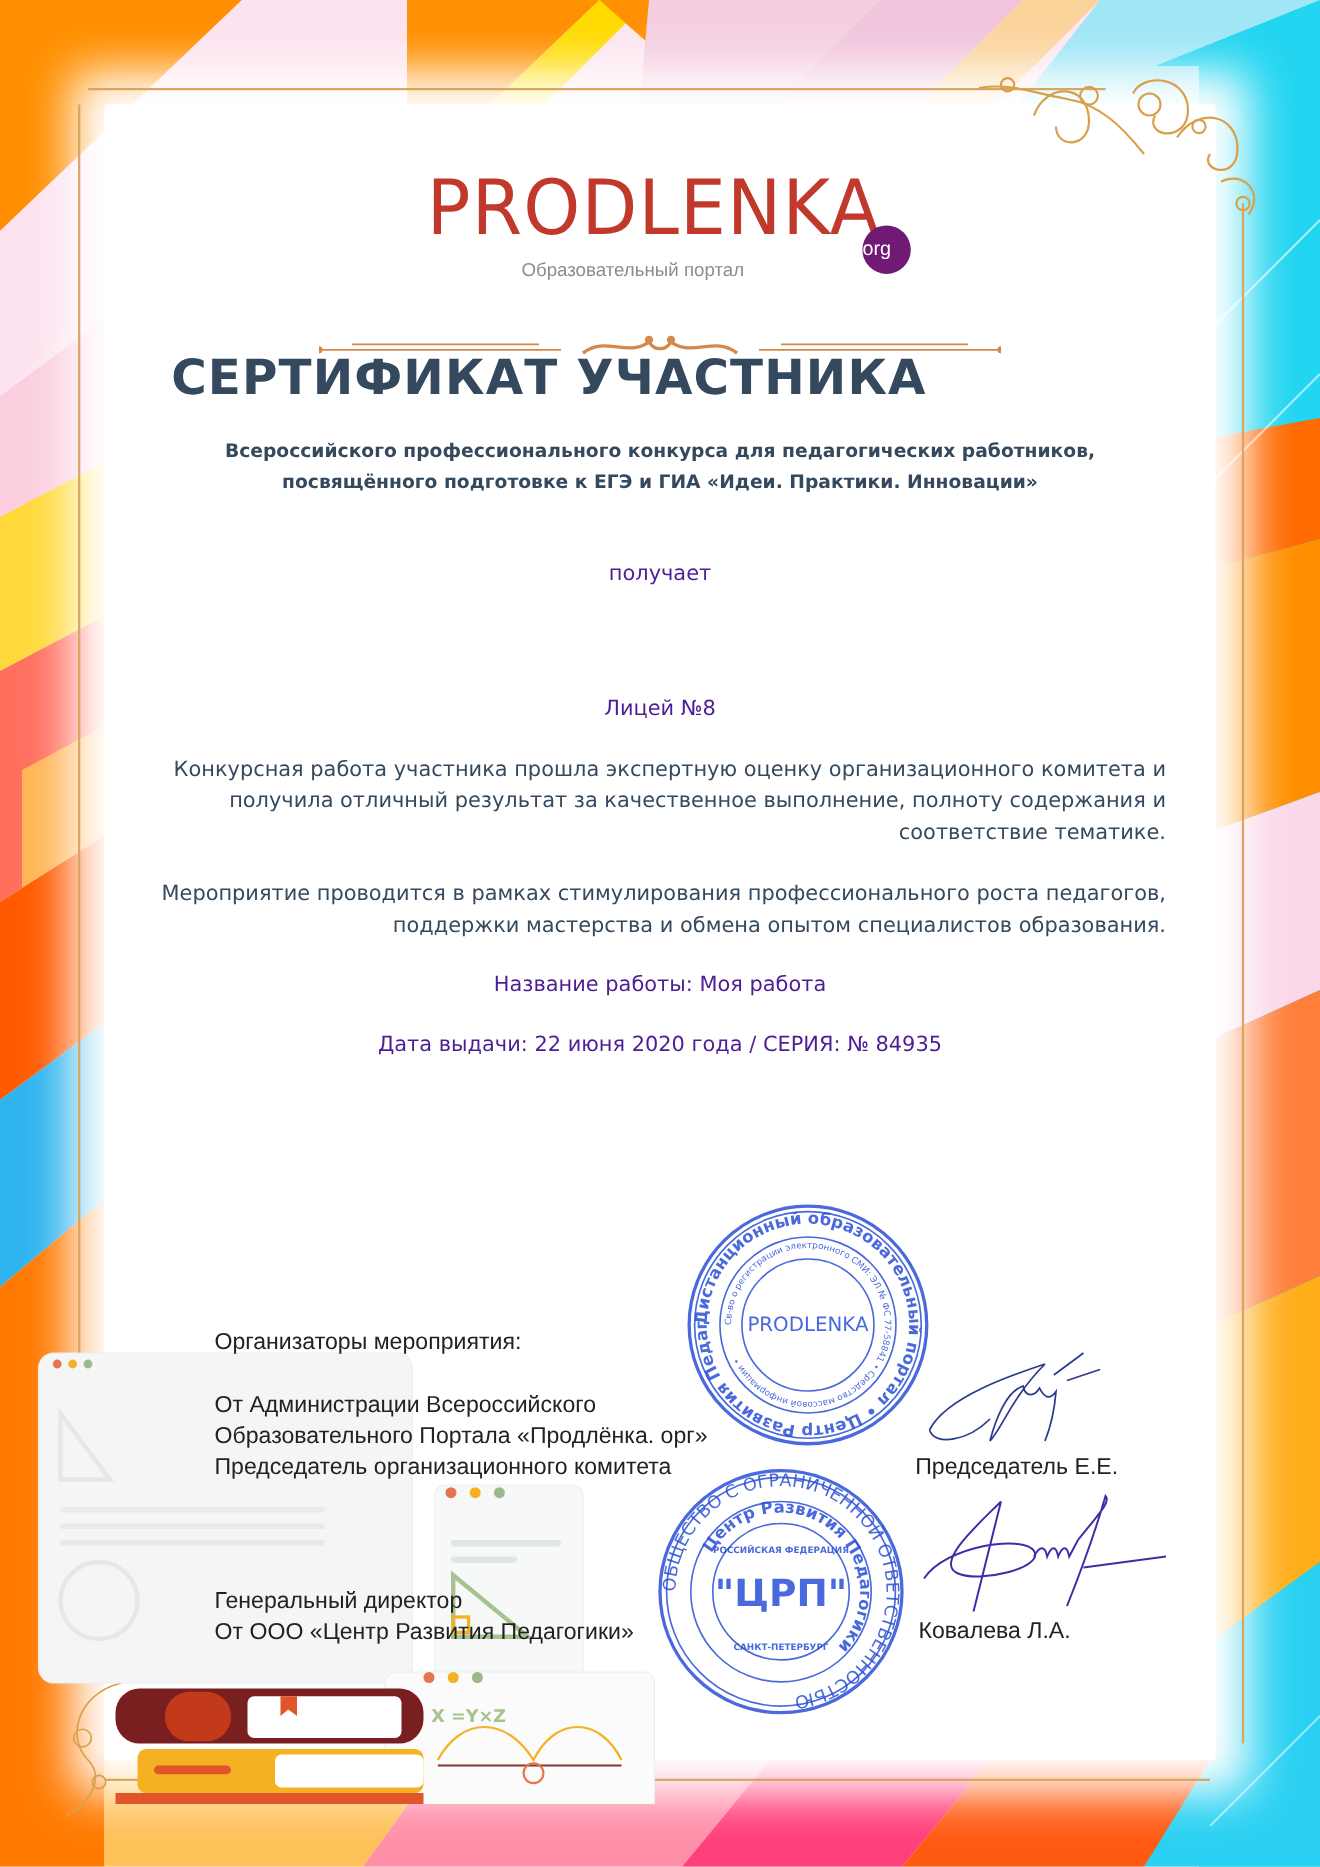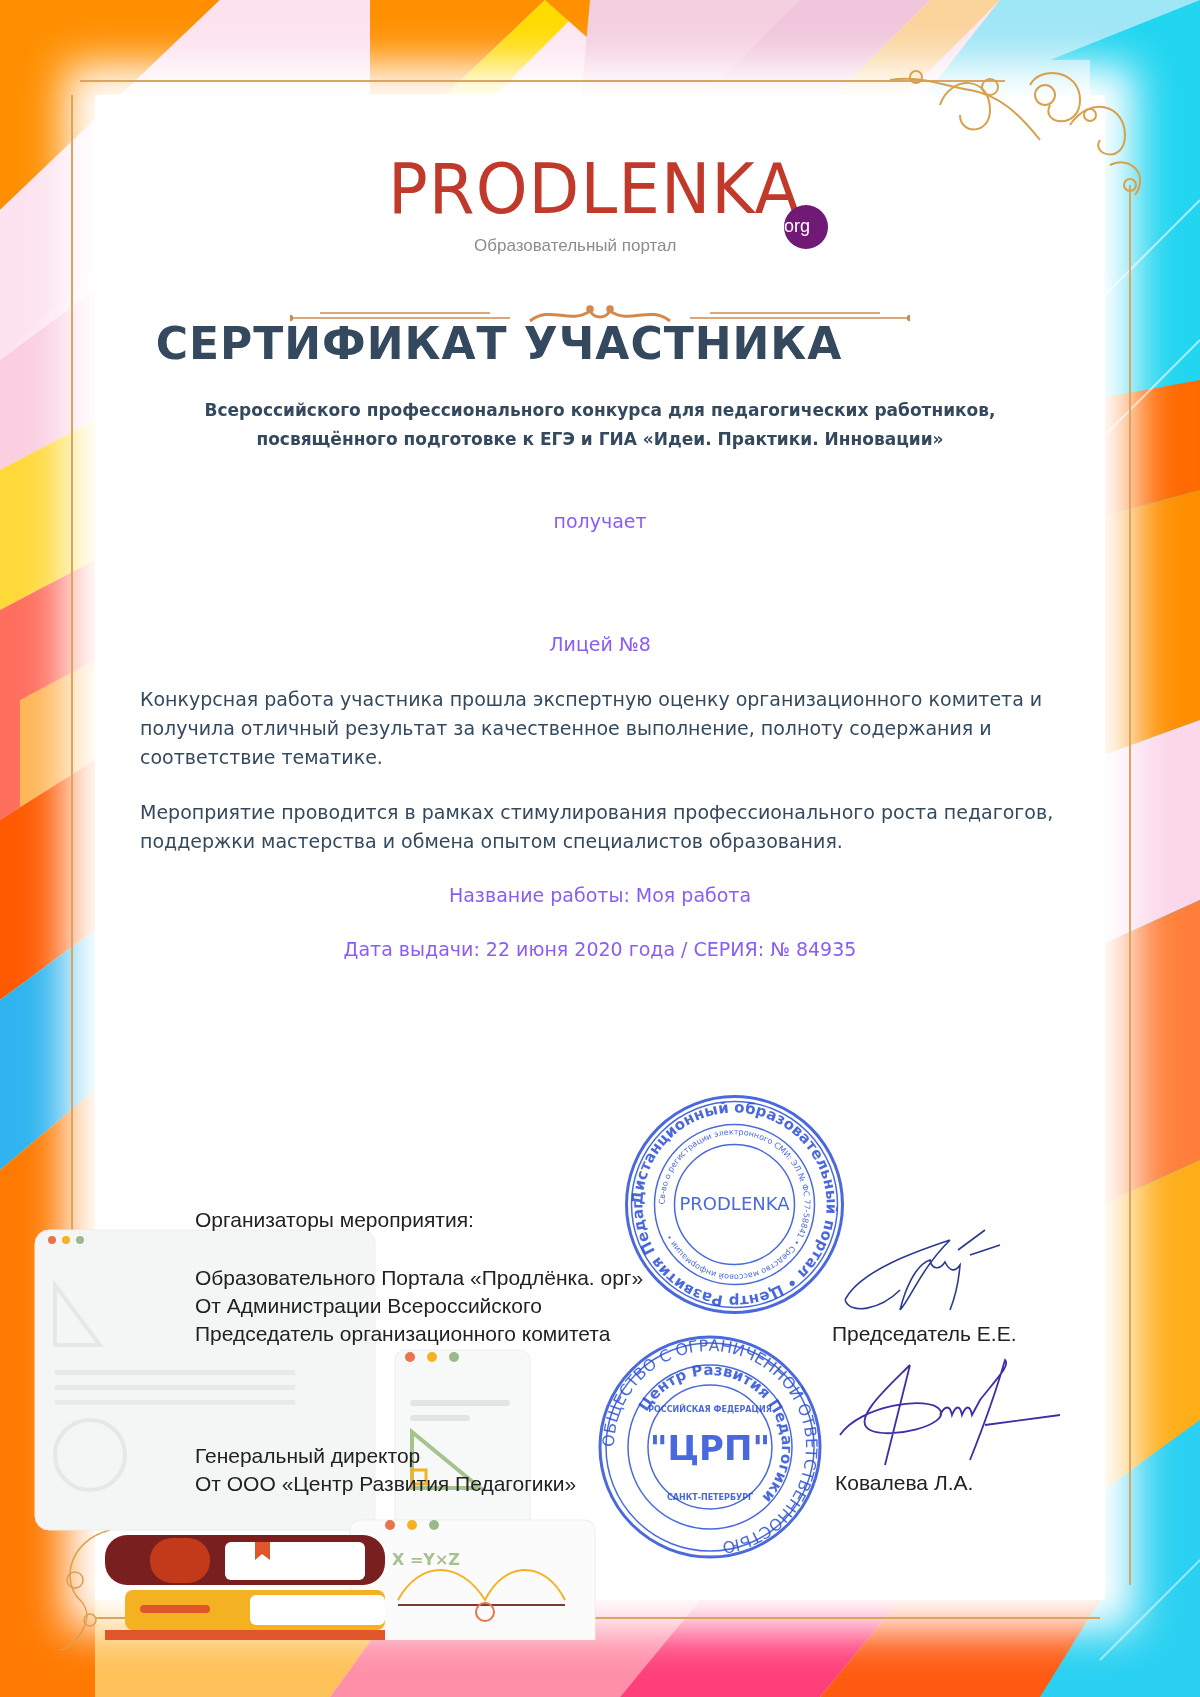--- a/index.html
+++ b/index.html
@@ -13,25 +13,25 @@
   }
   .frame-line { position:absolute; background:#d9a560; }
   .content { position:absolute; left:0; top:0; width:1200px; height:1697px; }
   .logo { position:absolute; left:388px; top:150px; width:450px; height:110px; }
   .logo-word { position:absolute; left:0; top:0; font-family:"DejaVu Sans", sans-serif; font-size:66px; letter-spacing:1px; color:#c0392b; font-weight:normal; line-height:80px; transform:scaleY(1.05); }
   .logo-org { position:absolute; left:396px; top:55px; width:44px; height:44px; border-radius:50%; background:#701a75; color:#fff; font-size:18px; text-align:left; line-height:42px; font-family:"Liberation Sans", sans-serif; }
   .logo-sub { position:absolute; left:86px; top:86px; font-family:"Liberation Sans", sans-serif; font-size:17px; color:#8c8c8c; }
   .ornament { position:absolute; left:290px; top:303px; width:620px; height:26px; }
   .title { position:absolute; left:0; width:998px; top:318px; text-align:center; font-size:44px; font-weight:bold; color:#34495e; letter-spacing:1px; }
   .subtitle { position:absolute; left:170px; width:860px; top:396px; text-align:center; font-size:17px; font-weight:bold; color:#34495e; line-height:29px; }
-  .center-text { position:absolute; left:0; width:1200px; text-align:center; color:#8b5cf6; }
+  .center-text { position:absolute; left:0; width:1200px; text-align:center; color:#4c1d95; }
   .receives { top:510px; font-size:19px; }
   .name { top:555px; font-size:40px; font-weight:bold; letter-spacing:0.5px; }
   .school { top:633px; font-size:19px; }
-  .para { position:absolute; left:140px; width:920px; text-align:left; color:#34495e; font-size:19px; line-height:29px; }
+  .para { position:absolute; left:140px; width:920px; text-align:right; color:#34495e; font-size:19px; line-height:29px; }
   .p1 { top:685px; }
   .p2 { top:798px; }
   .work { top:884px; font-size:19px; }
   .date { top:938px; font-size:19px; }
   .org-block { position:absolute; left:195px; font-family:"Liberation Sans", sans-serif; font-size:21px; color:#222; line-height:28px; }
   .sig-name { position:absolute; font-family:"Liberation Sans", sans-serif; font-size:21px; color:#222; }
   .stamp { position:absolute; }
   .illus { position:absolute; left:0; top:1220px; }
 </style>
 </head>
@@ -179,22 +179,22 @@
     <rect x="225" y="322" width="140" height="38" rx="6" fill="#ffffff"></rect>
     <polygon points="255,322 270,322 270,340 262,334 255,340" fill="#e1552a"></polygon>
     <rect x="125" y="370" width="260" height="40" rx="8" fill="#f4b223"></rect>
     <rect x="140" y="385" width="70" height="8" rx="4" fill="#e1552a"></rect>
     <rect x="250" y="375" width="135" height="30" rx="6" fill="#ffffff"></rect>
     <rect x="105" y="410" width="280" height="10" fill="#e1552a"></rect>
   </svg>
 
   <div class="org-block" style="top:1206px;">Организаторы мероприятия:</div>
   <div class="org-block" style="top:1264px;">
+    <div>От Администрации Всероссийского</div>
     <div>Образовательного Портала «Продлёнка. орг»</div>
-    <div>От Администрации Всероссийского</div>
     <div>Председатель организационного комитета</div>
   </div>
   <div class="org-block" style="top:1442px;">
     <div>Генеральный директор</div>
     <div>От ООО «Центр Развития Педагогики»</div>
   </div>
 
   <svg class="stamp" style="left:622px; top:1092px;" width="225" height="225" viewBox="0 0 225 225">
     <defs>
       <path id="s1outer" d="M112.5,112.5 m-92,0 a92,92 0 1,1 184,0 a92,92 0 1,1 -184,0"></path>

